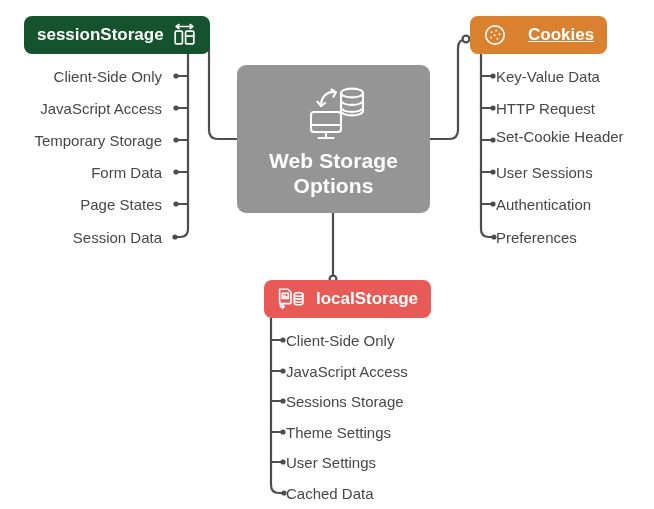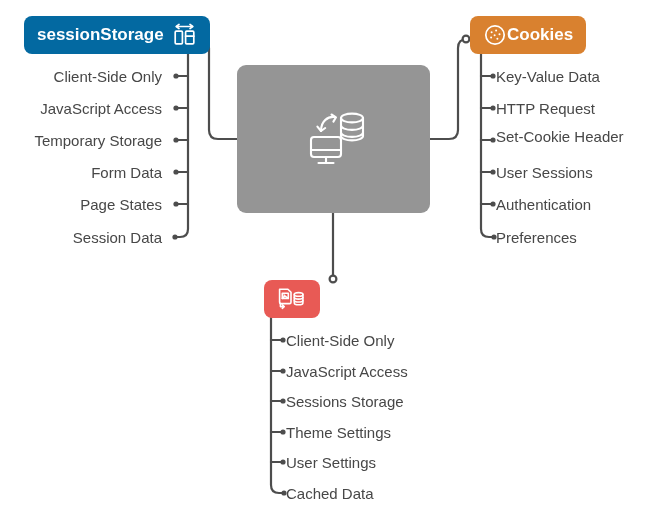--- a/index.html
+++ b/index.html
@@ -108,30 +108,30 @@
     white-space: nowrap;
   }
   .badge .badge-icon {
     display: block;
     flex: 0 0 auto;
   }
 
   #badge-session {
     left: 24px;
     top: 16px;
-    background: #0369a1;
+    background: #14532d;
   }
   #badge-session .badge-label { margin-right: 8px; }
 
   #badge-cookies {
     left: 470px;
     top: 16px;
     background: #d9812f;
   }
-  #badge-cookies .badge-label { margin-left: 0; }
+  #badge-cookies .badge-label { margin-left: 21px; text-decoration: underline; }
 
   #badge-local {
     left: 264px;
     top: 280px;
     background: #e85a55;
   }
   #badge-local .badge-label { margin-left: 9px; }
 
   
   .leaf-list {
@@ -231,20 +231,24 @@
       <path d="M24 22 C24 12 31 7 38 8"></path>
       <path d="M34.5 5.5 L39 8.3 L36.4 12.6"></path>
       <path d="M24 22 L20.4 17.6"></path>
       <path d="M24 22 L28.2 19"></path>
 
       <rect x="14" y="28" width="30" height="20" rx="3"></rect>
       <path d="M14 41 H44"></path>
       <path d="M29 48 V54"></path>
       <path d="M21.5 54 H36.5"></path>
     </svg>
+    <div id="center-title">
+      <span>Web Storage</span><br>
+      <span>Options</span>
+    </div>
   </div>
 
   <div class="badge" id="badge-session">
     <span class="badge-label">sessionStorage</span>
     <svg class="badge-icon" width="25" height="24" viewBox="0 0 25 24" fill="none" stroke="#ffffff" stroke-width="1.7" stroke-linecap="round" stroke-linejoin="round">
 
       <path d="M4.5 3.5 H20.5"></path>
       <path d="M7 1.4 L4.3 3.5 L7 5.6"></path>
       <path d="M18 1.4 L20.7 3.5 L18 5.6"></path>
 
@@ -276,20 +280,21 @@
       <path d="M5.3 11.4 L7.8 8.9 L11.3 11.4"></path>
 
       <path d="M3.4 16.2 v3.4 h3.5"></path>
       <path d="M5.3 17.8 L7.1 19.6 L5.3 21.3"></path>
 
       <ellipse cx="21.6" cy="7.4" rx="4.3" ry="1.8"></ellipse>
       <path d="M17.3 7.4 v8.6 c0 1 1.9 1.8 4.3 1.8 s4.3 -.8 4.3 -1.8 V7.4"></path>
       <path d="M17.3 10.3 c0 1 1.9 1.8 4.3 1.8 s4.3 -.8 4.3 -1.8"></path>
       <path d="M17.3 13.2 c0 1 1.9 1.8 4.3 1.8 s4.3 -.8 4.3 -1.8"></path>
     </svg>
+    <span class="badge-label">localStorage</span>
   </div>
 
   <div class="leaf-list" id="list-session">
     <div class="leaf" style="top:69px">Client-Side Only</div>
     <div class="leaf" style="top:101px">JavaScript Access</div>
     <div class="leaf" style="top:133px">Temporary Storage</div>
     <div class="leaf" style="top:165px">Form Data</div>
     <div class="leaf" style="top:197px">Page States</div>
     <div class="leaf" style="top:230px">Session Data</div>
   </div>

